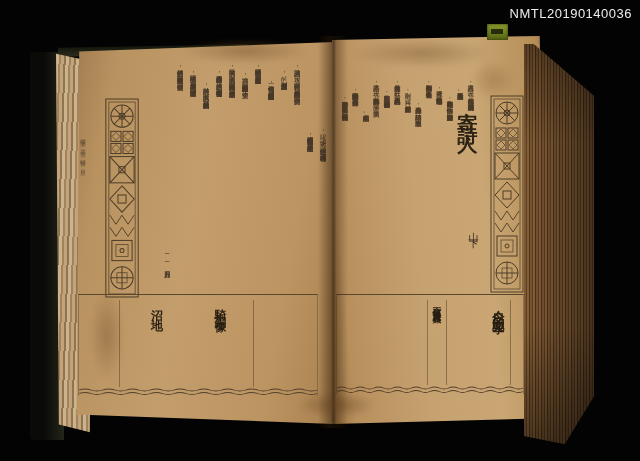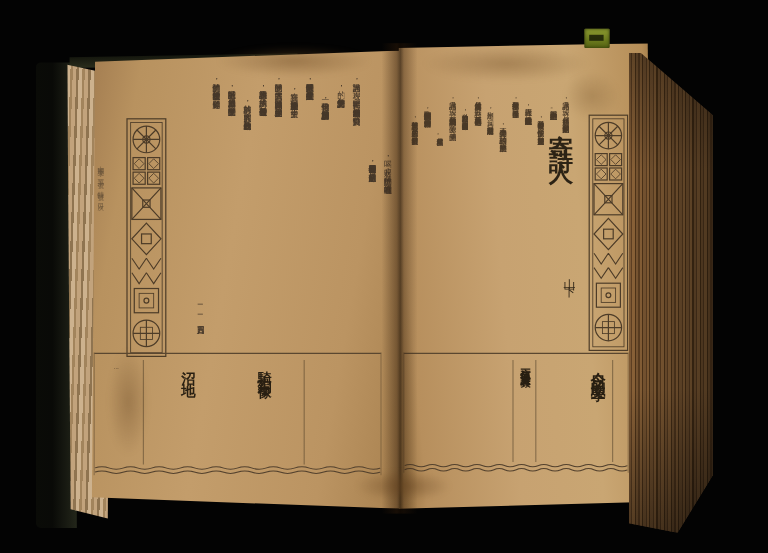--- a/index.html
+++ b/index.html
@@ -53,20 +53,21 @@
   .btitle{font-family:"DejaVu Serif",serif;font-weight:bold;color:#281f12;}
   .feature{display:flex;flex-direction:row-reverse;gap:2px;height:100%;}
   .fsubs{display:flex;flex-direction:column;justify-content:flex-end;gap:3px;align-items:center;}
   .strip{position:absolute;}
   .strip svg{display:block;}
 </style>
 </head>
 <body>
 
 <div class="stage">
+  <div class="wm">NMTL20190140036</div>
 
   <div class="cover-left"></div>
   <div class="cover-top"></div>
   <div class="edge-left"></div>
 
   <div class="page page-left">
     <div class="hdr vt" style="left:6px;top:92px;height:130px;">中國文學　第十一號　特輯號　目次</div>
 
     <div class="strip" style="left:28px;top:56px;">
       <svg width="40" height="200" viewBox="0 0 34 198" fill="none" stroke="#4d3c28" stroke-width="1">

